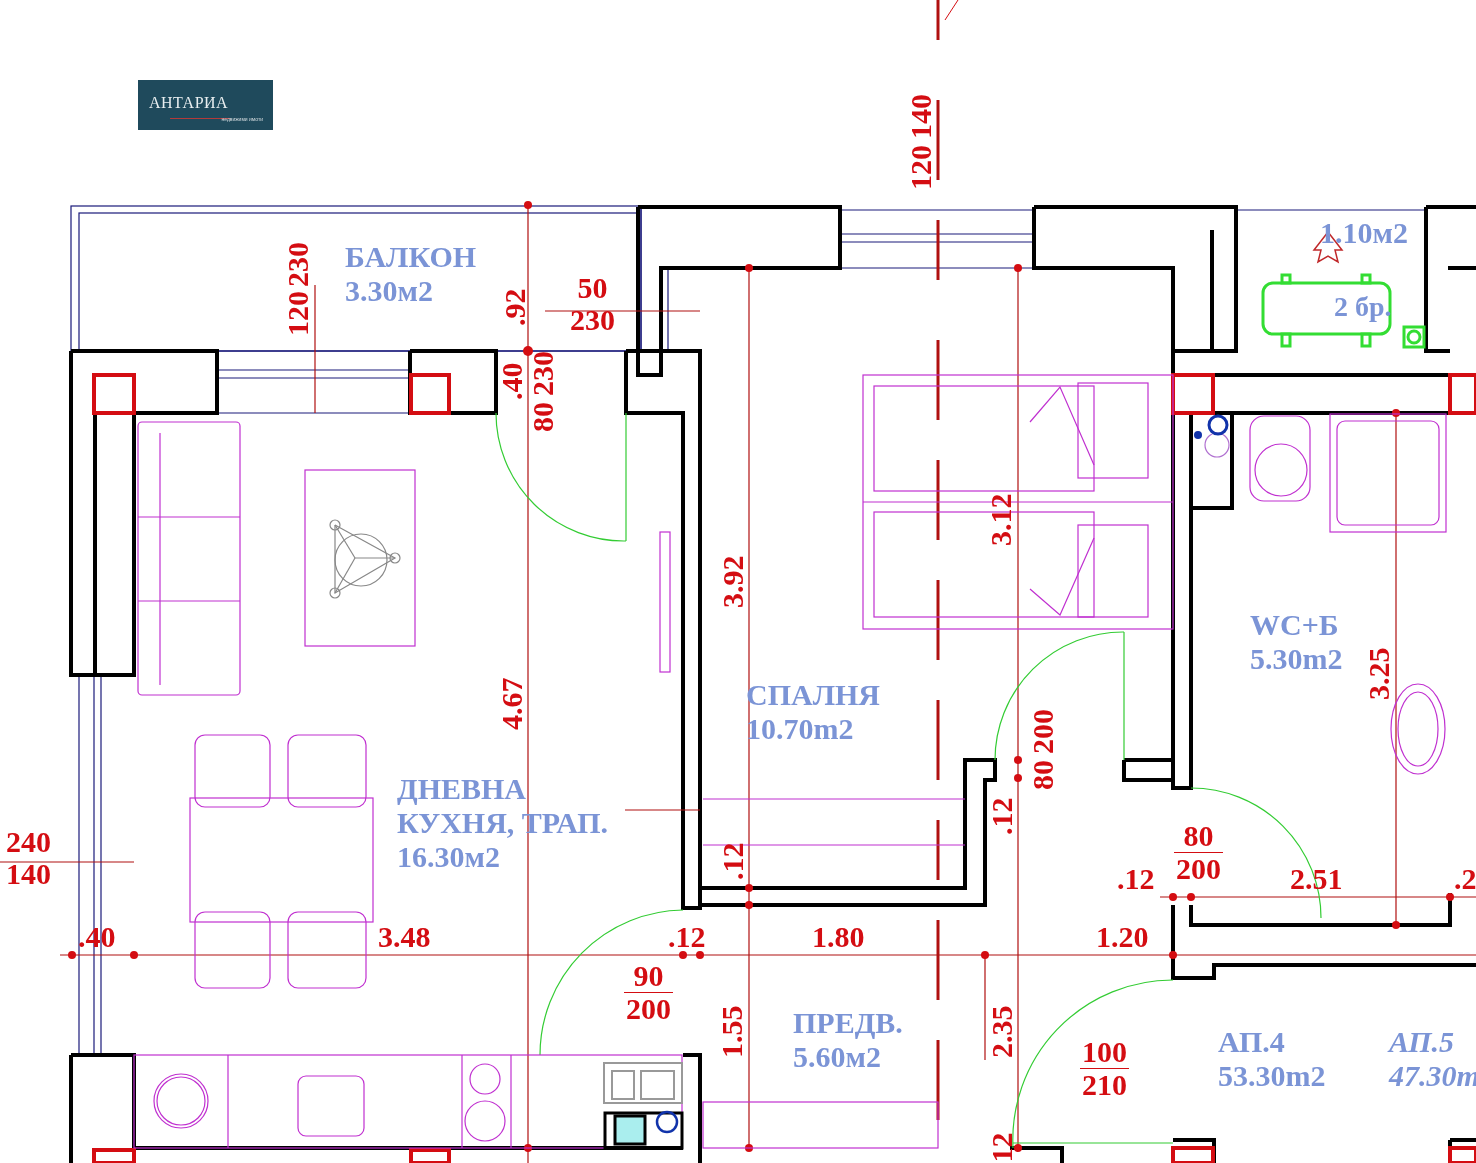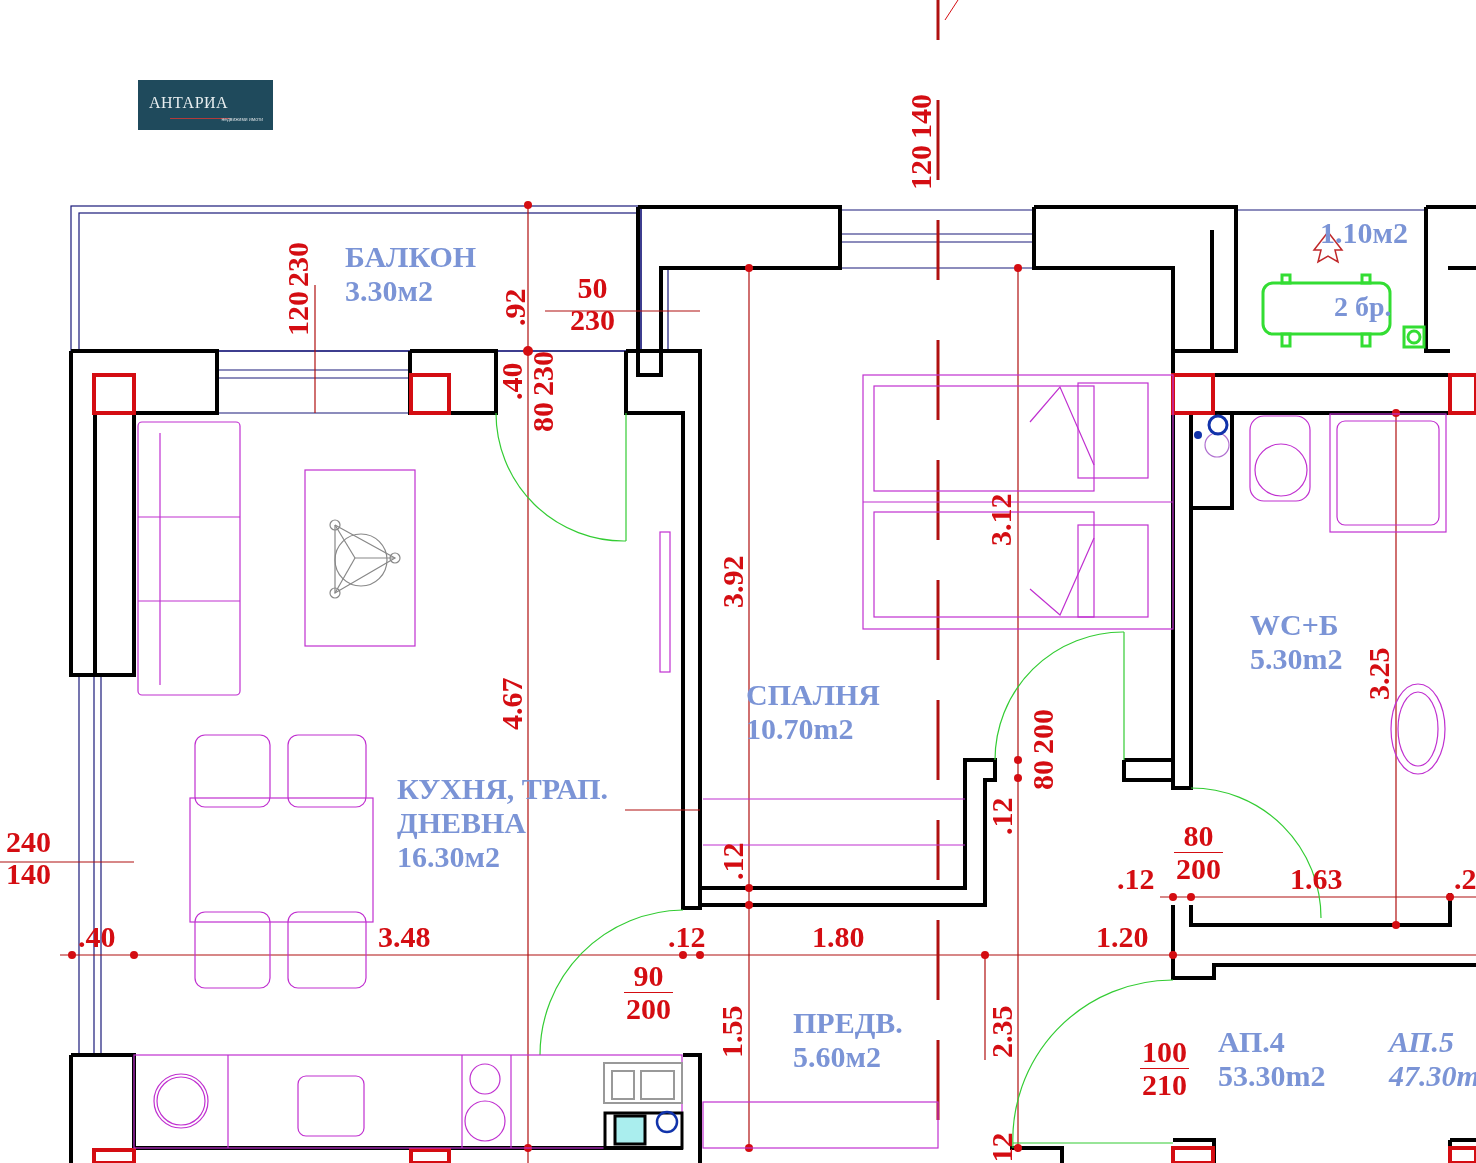--- a/index.html
+++ b/index.html
@@ -224,22 +224,22 @@
   <span class="logo-line"></span>
   <span class="logo-text">АНТАРИА</span>
   <span class="logo-sub">недвижими имоти</span>
 </div>
 
 <div class="room" style="left:345px;top:240px;">
   <div>БАЛКОН</div>
   <div>3.30м2</div>
 </div>
 <div class="room" style="left:397px;top:772px;">
+  <div>ДНЕВНА</div>
   <div>КУХНЯ, ТРАП.</div>
-  <div>ДНЕВНА</div>
   <div>16.30м2</div>
 </div>
 <div class="room" style="left:746px;top:678px;">
   <div>СПАЛНЯ</div>
   <div>10.70m2</div>
 </div>
 <div class="room" style="left:1250px;top:608px;">
   <div>WC+Б</div>
   <div>5.30m2</div>
 </div>
@@ -257,21 +257,21 @@
   <div>АП.5</div>
   <div>47.30m2</div>
 </div>
 
 <div class="dim" style="left:78px;top:922px;">.40</div>
 <div class="dim" style="left:378px;top:922px;">3.48</div>
 <div class="dim" style="left:668px;top:922px;">.12</div>
 <div class="dim" style="left:812px;top:922px;">1.80</div>
 <div class="dim" style="left:1096px;top:922px;">1.20</div>
 <div class="dim" style="left:1117px;top:864px;">.12</div>
-<div class="dim" style="left:1290px;top:864px;">1.63</div>
+<div class="dim" style="left:1290px;top:864px;">2.51</div>
 <div class="dim" style="left:1454px;top:864px;">.25</div>
 
 <div class="dim v" style="left:500px;top:326px;">.92</div>
 <div class="dim v" style="left:497px;top:400px;">.40</div>
 <div class="dim v" style="left:497px;top:730px;">4.67</div>
 <div class="dim v" style="left:718px;top:608px;">3.92</div>
 <div class="dim v" style="left:986px;top:546px;">3.12</div>
 <div class="dim v" style="left:1364px;top:700px;">3.25</div>
 <div class="dim v" style="left:717px;top:1058px;">1.55</div>
 <div class="dim v" style="left:987px;top:1058px;">2.35</div>
@@ -304,16 +304,16 @@
   <span class="den">200</span>
 </div>
 <div class="frac v" style="left:1027px;top:790px;display:flex;flex-direction:row;">
   <span style="margin-right:6px;">80</span>
   <span>200</span>
 </div>
 <div class="frac" style="left:1174px;top:820px;">
   <span class="num">80</span>
   <span class="den">200</span>
 </div>
-<div class="frac" style="left:1140px;top:1036px;">
+<div class="frac" style="left:1080px;top:1036px;">
   <span class="num">100</span>
   <span class="den">210</span>
 </div>
 
 </body></html>

